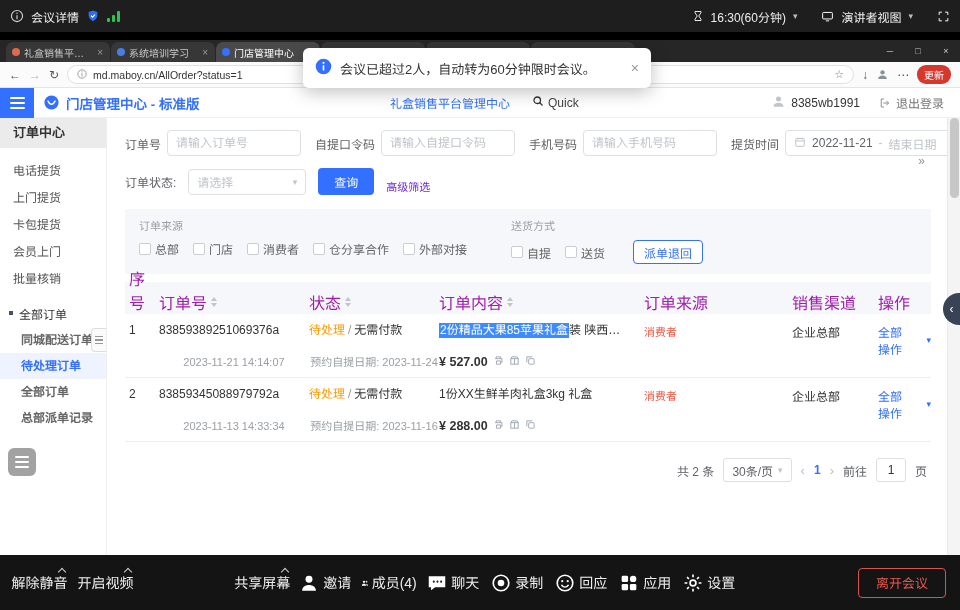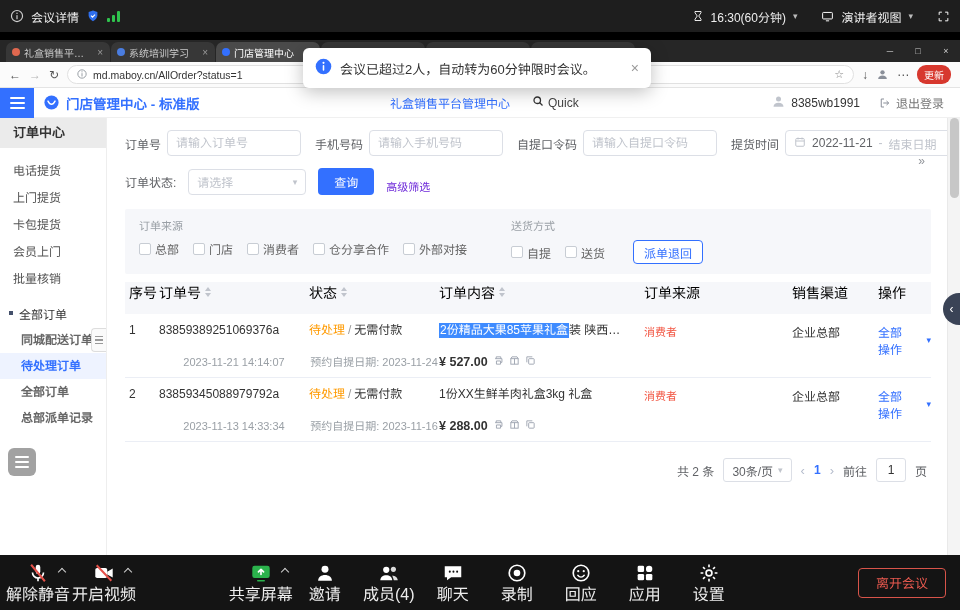--- a/index.html
+++ b/index.html
@@ -77,21 +77,21 @@
   .caret2{color:#c0c4cc;font-size:9px;}
   .btn-primary{height:27px;background:#3370ff;color:#fff;border:none;border-radius:4px;padding:0 16px;font-size:12px;cursor:pointer;}
   .advlink{color:#6d28d9;font-size:11px;cursor:pointer;text-decoration:none;margin-top:8px;}
   .panel{margin-top:14px;background:#f6f7fa;border-radius:2px;padding:8px 14px 10px;display:flex;gap:44px;}
   .plabel{font-size:11px;color:#9aa0a6;margin-bottom:7px;}
   .popts{display:flex;align-items:center;gap:14px;font-size:12px;color:#666;}
   .copt{display:flex;align-items:center;gap:4px;cursor:pointer;white-space:nowrap;}
   .cbox{width:12px;height:12px;border:1px solid #c8cdd4;border-radius:2px;background:#fff;display:inline-block;}
   .btn-outline{height:24px;background:#fff;border:1px solid #3370ff;color:#3370ff;border-radius:4px;padding:0 10px;font-size:12px;cursor:pointer;margin-left:14px;}
 
-  .thead{display:flex;align-items:flex-start;background:#f6f7fa;height:32px;margin-top:8px;font-size:14px;color:#000000;}
+  .thead{display:flex;align-items:flex-end;background:#f6f7fa;height:32px;margin-top:8px;font-size:16px;color:#a21caf;}
   .th{display:flex;align-items:center;flex-shrink:0;}
   .c0{width:34px;padding-left:4px;}.c1{width:150px;}.c2{width:130px;}.c3{width:205px;}.c4{width:148px;}.c5{width:86px;}.c6{width:53px;}
   .sort{display:inline-flex;flex-direction:column;gap:2px;margin-left:4px;}
   .sort i{width:0;height:0;border-left:3.5px solid transparent;border-right:3.5px solid transparent;display:block;}
   .sort .up{border-bottom:4px solid #c0c4cc;}
   .sort .dn{border-top:4px solid #c0c4cc;}
   .tr{display:flex;align-items:flex-start;border-bottom:1px solid #ebeef5;padding:9px 0 8px;font-size:12px;color:#333;}
   .td{flex-shrink:0;}
   .l1{line-height:15px;white-space:nowrap;overflow:hidden;}
   .l2{line-height:14px;color:#9aa0a6;font-size:11px;margin-top:17px;white-space:nowrap;text-align:center;}
@@ -116,21 +116,21 @@
   #sidehandle{position:absolute;right:0;top:205px;width:17px;height:32px;background:#3a4356;border-radius:16px 0 0 16px;color:#fff;display:flex;align-items:center;justify-content:center;font-size:12px;cursor:pointer;z-index:8;}
 
   
   #toast{position:absolute;left:303px;top:48px;width:348px;height:40px;background:#fff;border-radius:6px;box-shadow:0 4px 18px rgba(0,0,0,.25);display:flex;align-items:center;gap:8px;padding:0 12px;z-index:60;font-size:13px;color:#333;}
   .tclose{margin-left:auto;color:#999;font-size:14px;cursor:pointer;}
 
   
   #meettool{position:absolute;left:0;right:0;bottom:0;height:55px;background:#141414;z-index:40;}
   .tools-left{position:absolute;left:10px;top:5px;display:flex;gap:10px;}
   .tools-center{position:absolute;left:50.5%;top:5px;transform:translateX(-50%);display:flex;gap:8px;}
-  .tool{position:relative;width:56px;height:45px;display:flex;flex-direction:column;align-items:center;justify-content:center;gap:3px;color:#ededed;font-size:16px;cursor:pointer;}
+  .tool{position:relative;width:56px;height:45px;display:flex;flex-direction:row;align-items:center;justify-content:center;gap:3px;color:#ededed;font-size:14px;cursor:pointer;}
   .tool .lbl{line-height:1;white-space:nowrap;}
   .chev{position:absolute;right:1px;top:9px;width:6px;height:6px;border-right:1.4px solid #cfcfcf;border-bottom:1.4px solid #cfcfcf;transform:rotate(-135deg);}
   .mi{width:22px;height:22px;display:block;}
   .leave{position:absolute;right:14px;top:50%;transform:translateY(-50%);height:30px;padding:0 17px;background:transparent;border:1px solid #d8544a;color:#e8594f;border-radius:4px;font-size:13px;cursor:pointer;}
 </style>
 </head>
 <body>
 
 <div id="screen">
 
@@ -317,26 +317,26 @@
           </div>
       </aside>
 
       <main id="main">
         <div class="frow">
           <div class="fgrp">
             <label class="flabel">订单号</label>
             <input class="fin" placeholder="请输入订单号" style="">
           </div>
           <div class="fgrp">
+            <label class="flabel">自提口令码</label>
+            <input class="fin" placeholder="请输入自提口令码" style="">
+          </div>
+          <div class="fgrp">
             <label class="flabel">手机号码</label>
             <input class="fin" placeholder="请输入手机号码" style="">
-          </div>
-          <div class="fgrp">
-            <label class="flabel">自提口令码</label>
-            <input class="fin" placeholder="请输入自提口令码" style="">
           </div>
           <div class="fgrp">
             <label class="flabel">提货时间</label>
             <div class="datebox">
               <span>
                 <svg width="12" height="12" viewBox="0 0 24 24" fill="none" stroke="#c0c4cc" stroke-width="2">
                     <rect x="3.5" y="5" width="17" height="15.5" rx="2"></rect>
                     <path d="M3.5 10h17M8 3v4M16 3v4"></path>
                   </svg>
               </span>

